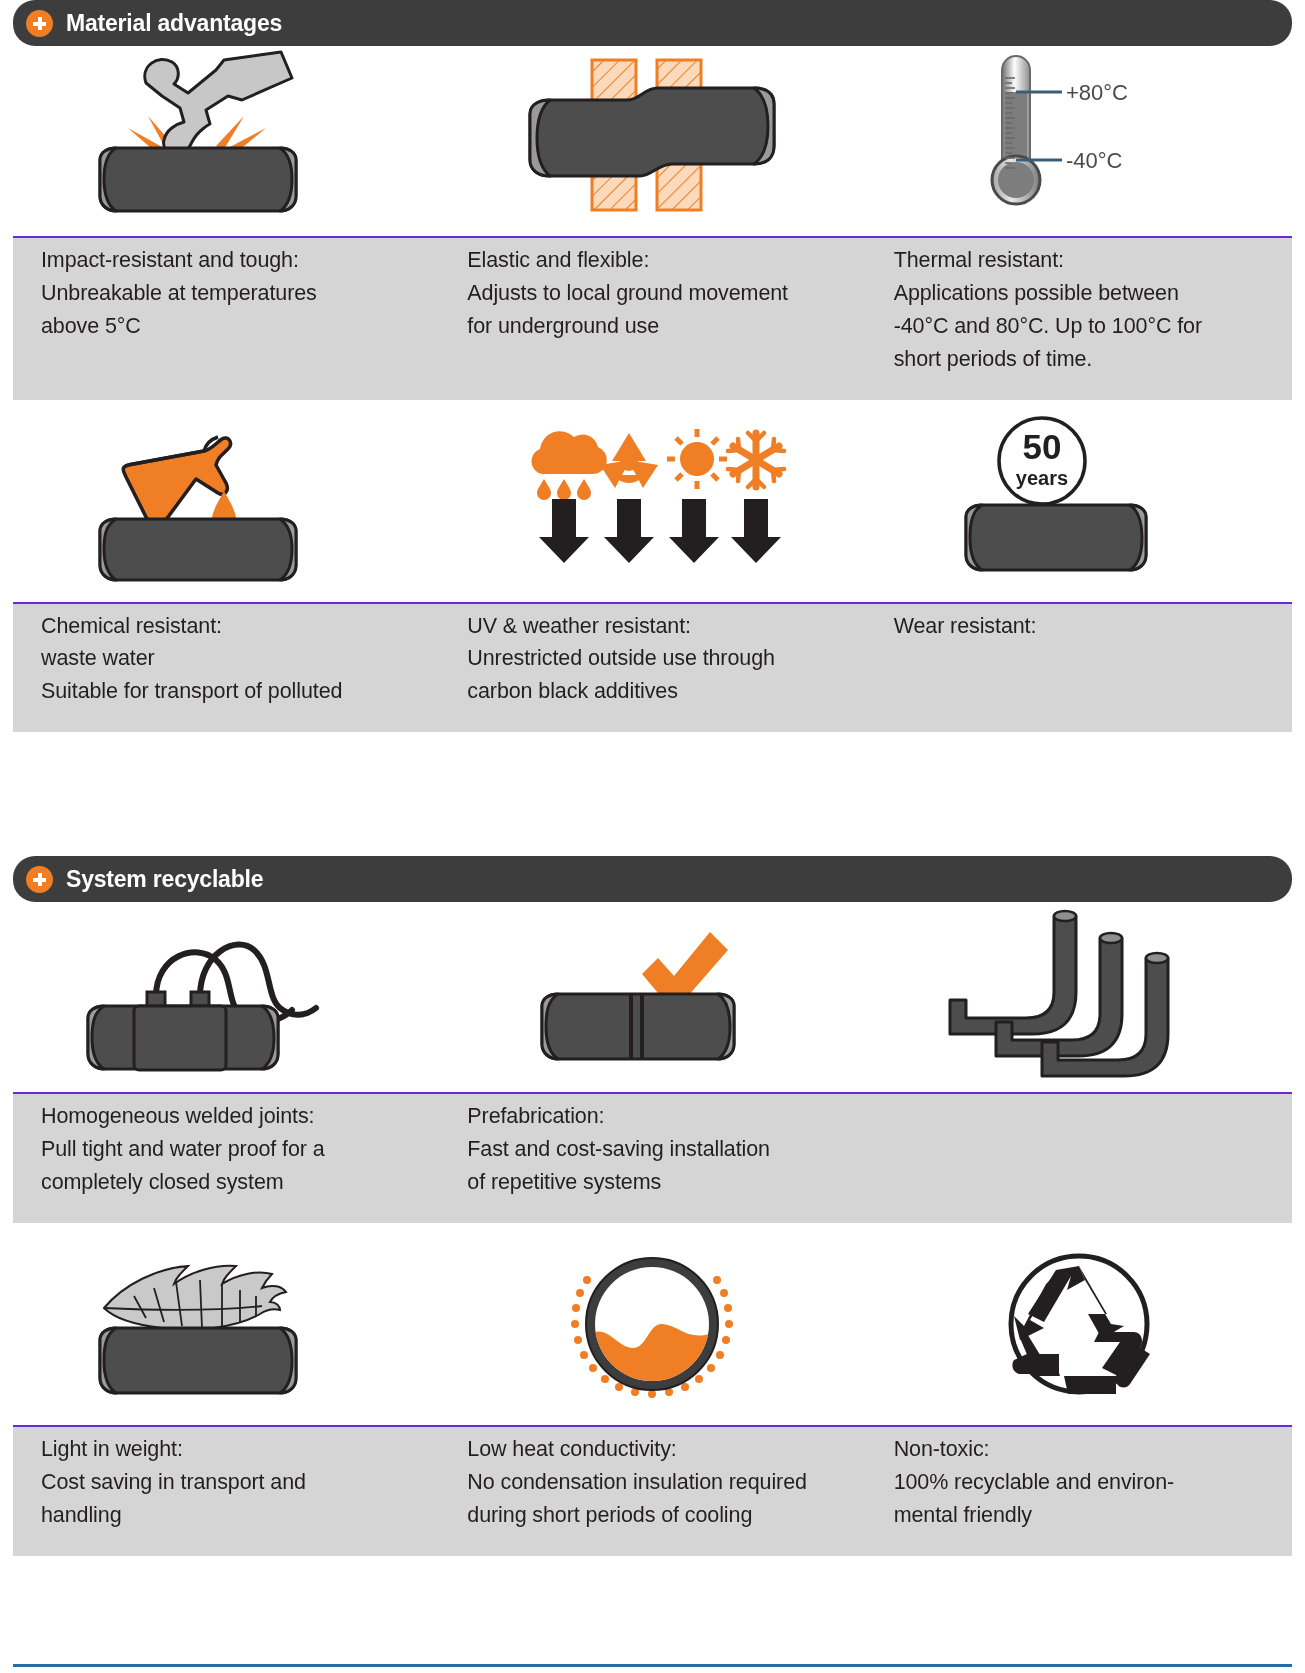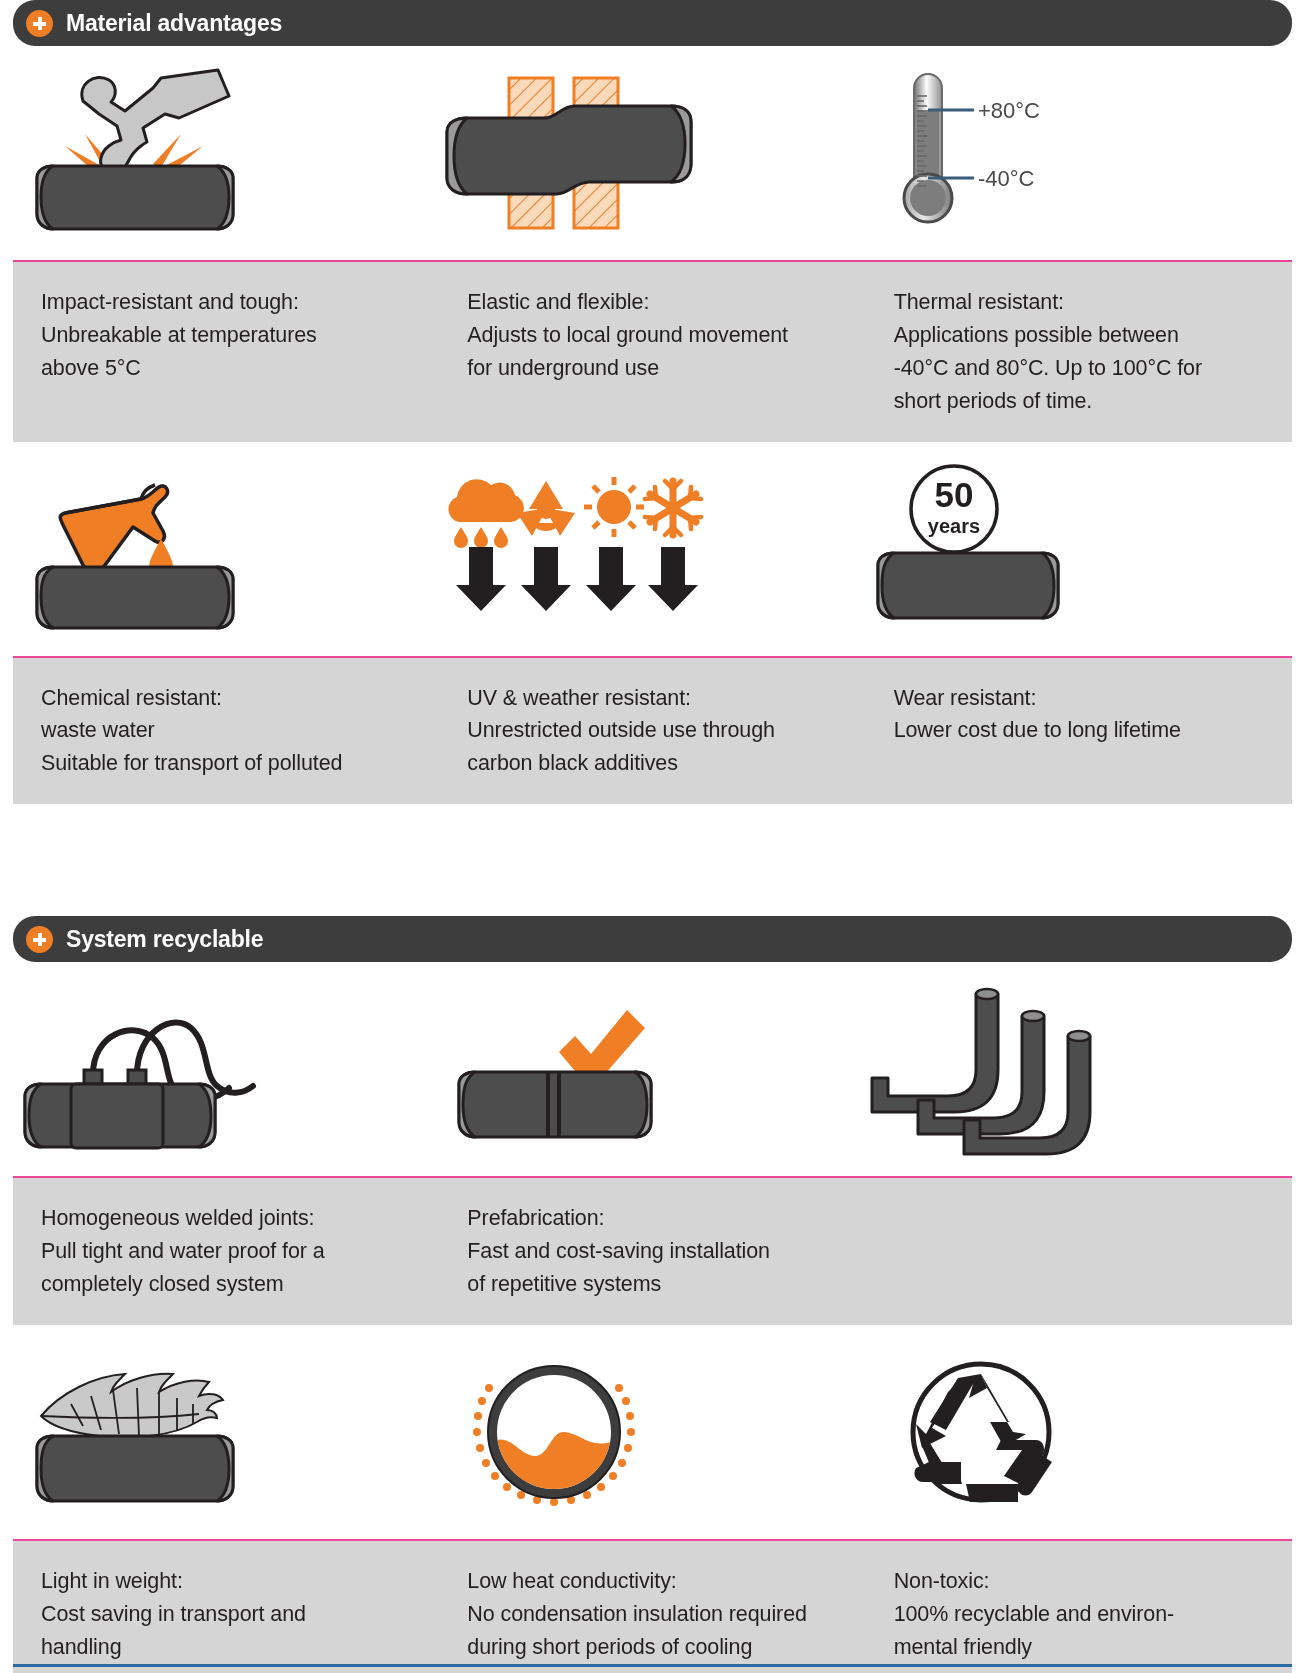--- a/index.html
+++ b/index.html
@@ -43,33 +43,34 @@
   }
 
   
   .icon-row {
     display: grid;
     grid-template-columns: 1fr 1fr 1fr;
     margin: 0 13px;
     background: #ffffff;
   }
   .icon-cell {
-    height: 214px;
+    height: 178px;
     display: flex;
     align-items: center;
+    justify-content: center;
     position: relative;
   }
 
   .text-row {
     display: grid;
     grid-template-columns: 1fr 1fr 1fr;
     background: #d5d5d5;
-    margin: 0 13px;
-    padding: 24px 0 24px 0;
-    border-top: 2px solid #ec4899;
+    margin: 12px 13px;
+    padding: 6px 0 24px 0;
+    border-top: 2px solid #6d28d9;
   }
   .text-cell {
     padding: 0 28px 0 28px;
     font-size: 21.5px;
     line-height: 1.53;
     color: #231f20;
     letter-spacing: -0.1px;
   }
   .text-cell .ln { display: block; white-space: nowrap; }
 
@@ -322,21 +323,20 @@
       <span class="ln">waste water</span>
       <span class="ln">Suitable for transport of polluted</span>
     </div>
     <div class="text-cell">
       <span class="ln">UV &amp; weather resistant:</span>
       <span class="ln">Unrestricted outside use through</span>
       <span class="ln">carbon black additives</span>
     </div>
     <div class="text-cell">
       <span class="ln">Wear resistant:</span>
-      <span class="ln">Lower cost due to long lifetime</span>
     </div>
   </div>
 
   <div class="gap-block"></div>
 
   <div class="section-header">
     <span class="plus-badge"></span>
     <span class="section-title">System recyclable</span>
   </div>
 

